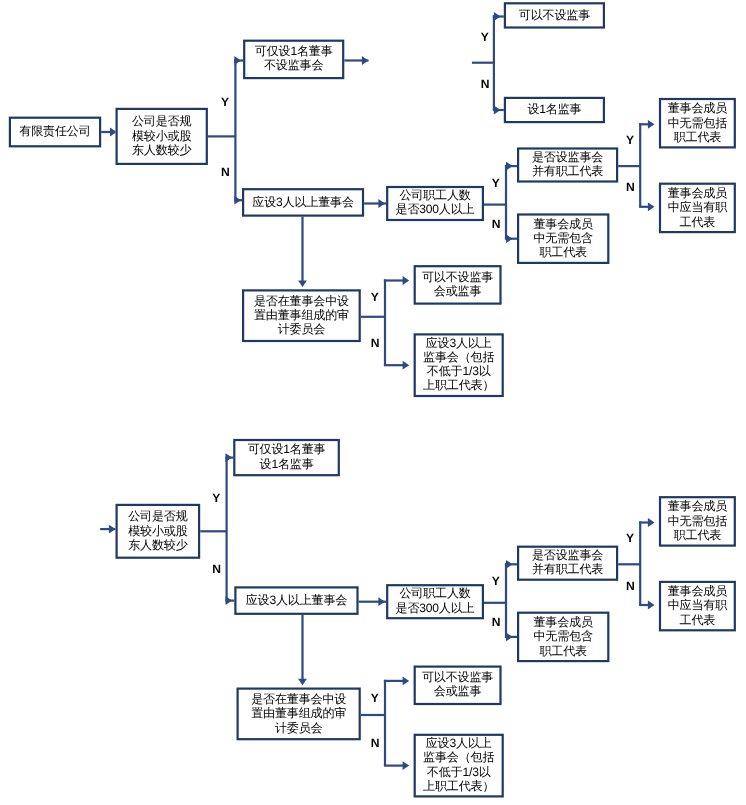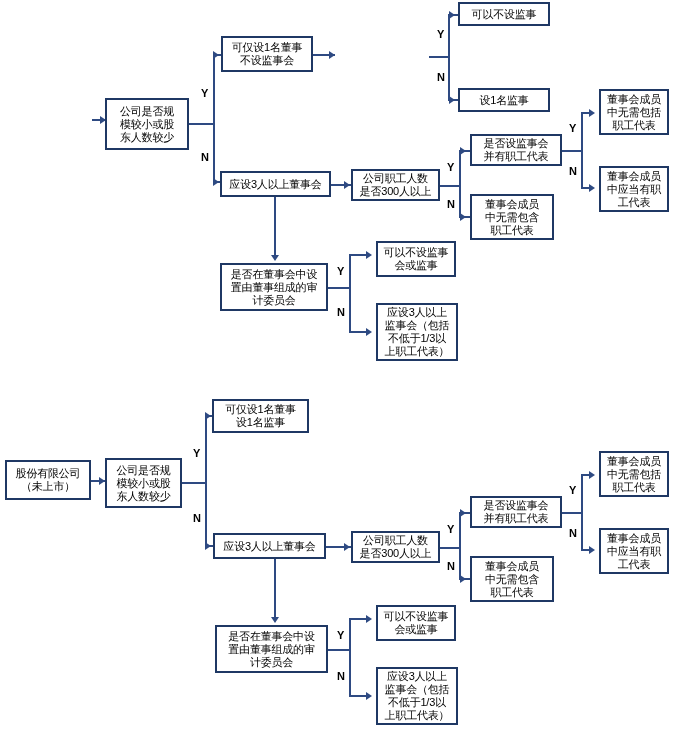--- a/index.html
+++ b/index.html
@@ -59,20 +59,21 @@
     font-weight: bold;
     color: #000000;
     line-height: 11px;
   }
 </style>
 </head>
 <body>
 
 <div id="canvas">
 
+  <div class="node" style="left:8px; top:106px; width:84px; height:28px;">有限责任公司</div>
 
   <div class="conn h" style="left:92px; top:119px; width:13px;"></div>
   <div class="arrow arrow-r" style="left:100px; top:116px;"></div>
 
   <div class="node" style="left:105px; top:98px; width:84px; height:52px;">公司是否规
 模较小或股
 东人数较少</div>
 
   <div class="conn h" style="left:189px; top:123px; width:25px;"></div>
   <div class="conn v" style="left:213px; top:54px; height:128px;"></div>
@@ -171,22 +172,20 @@
   <div class="arrow arrow-r" style="left:366px; top:328px;"></div>
 
   <div class="node" style="left:376px; top:241px; width:80px; height:36px;">可以不设监事
 会或监事</div>
 
   <div class="node" style="left:376px; top:303px; width:82px; height:58px;">应设3人以上
 监事会（包括
 不低于1/3以
 上职工代表）</div>
 
-  <div class="node" style="left:5px; top:460px; width:86px; height:40px;">股份有限公司
-（未上市）</div>
 
   <div class="conn h" style="left:91px; top:480px; width:14px;"></div>
   <div class="arrow arrow-r" style="left:99px; top:477px;"></div>
 
   <div class="node" style="left:105px; top:458px; width:77px; height:50px;">公司是否规
 模较小或股
 东人数较少</div>
 
   <div class="conn h" style="left:182px; top:482px; width:24px;"></div>
   <div class="conn v" style="left:205px; top:415px; height:131px;"></div>

